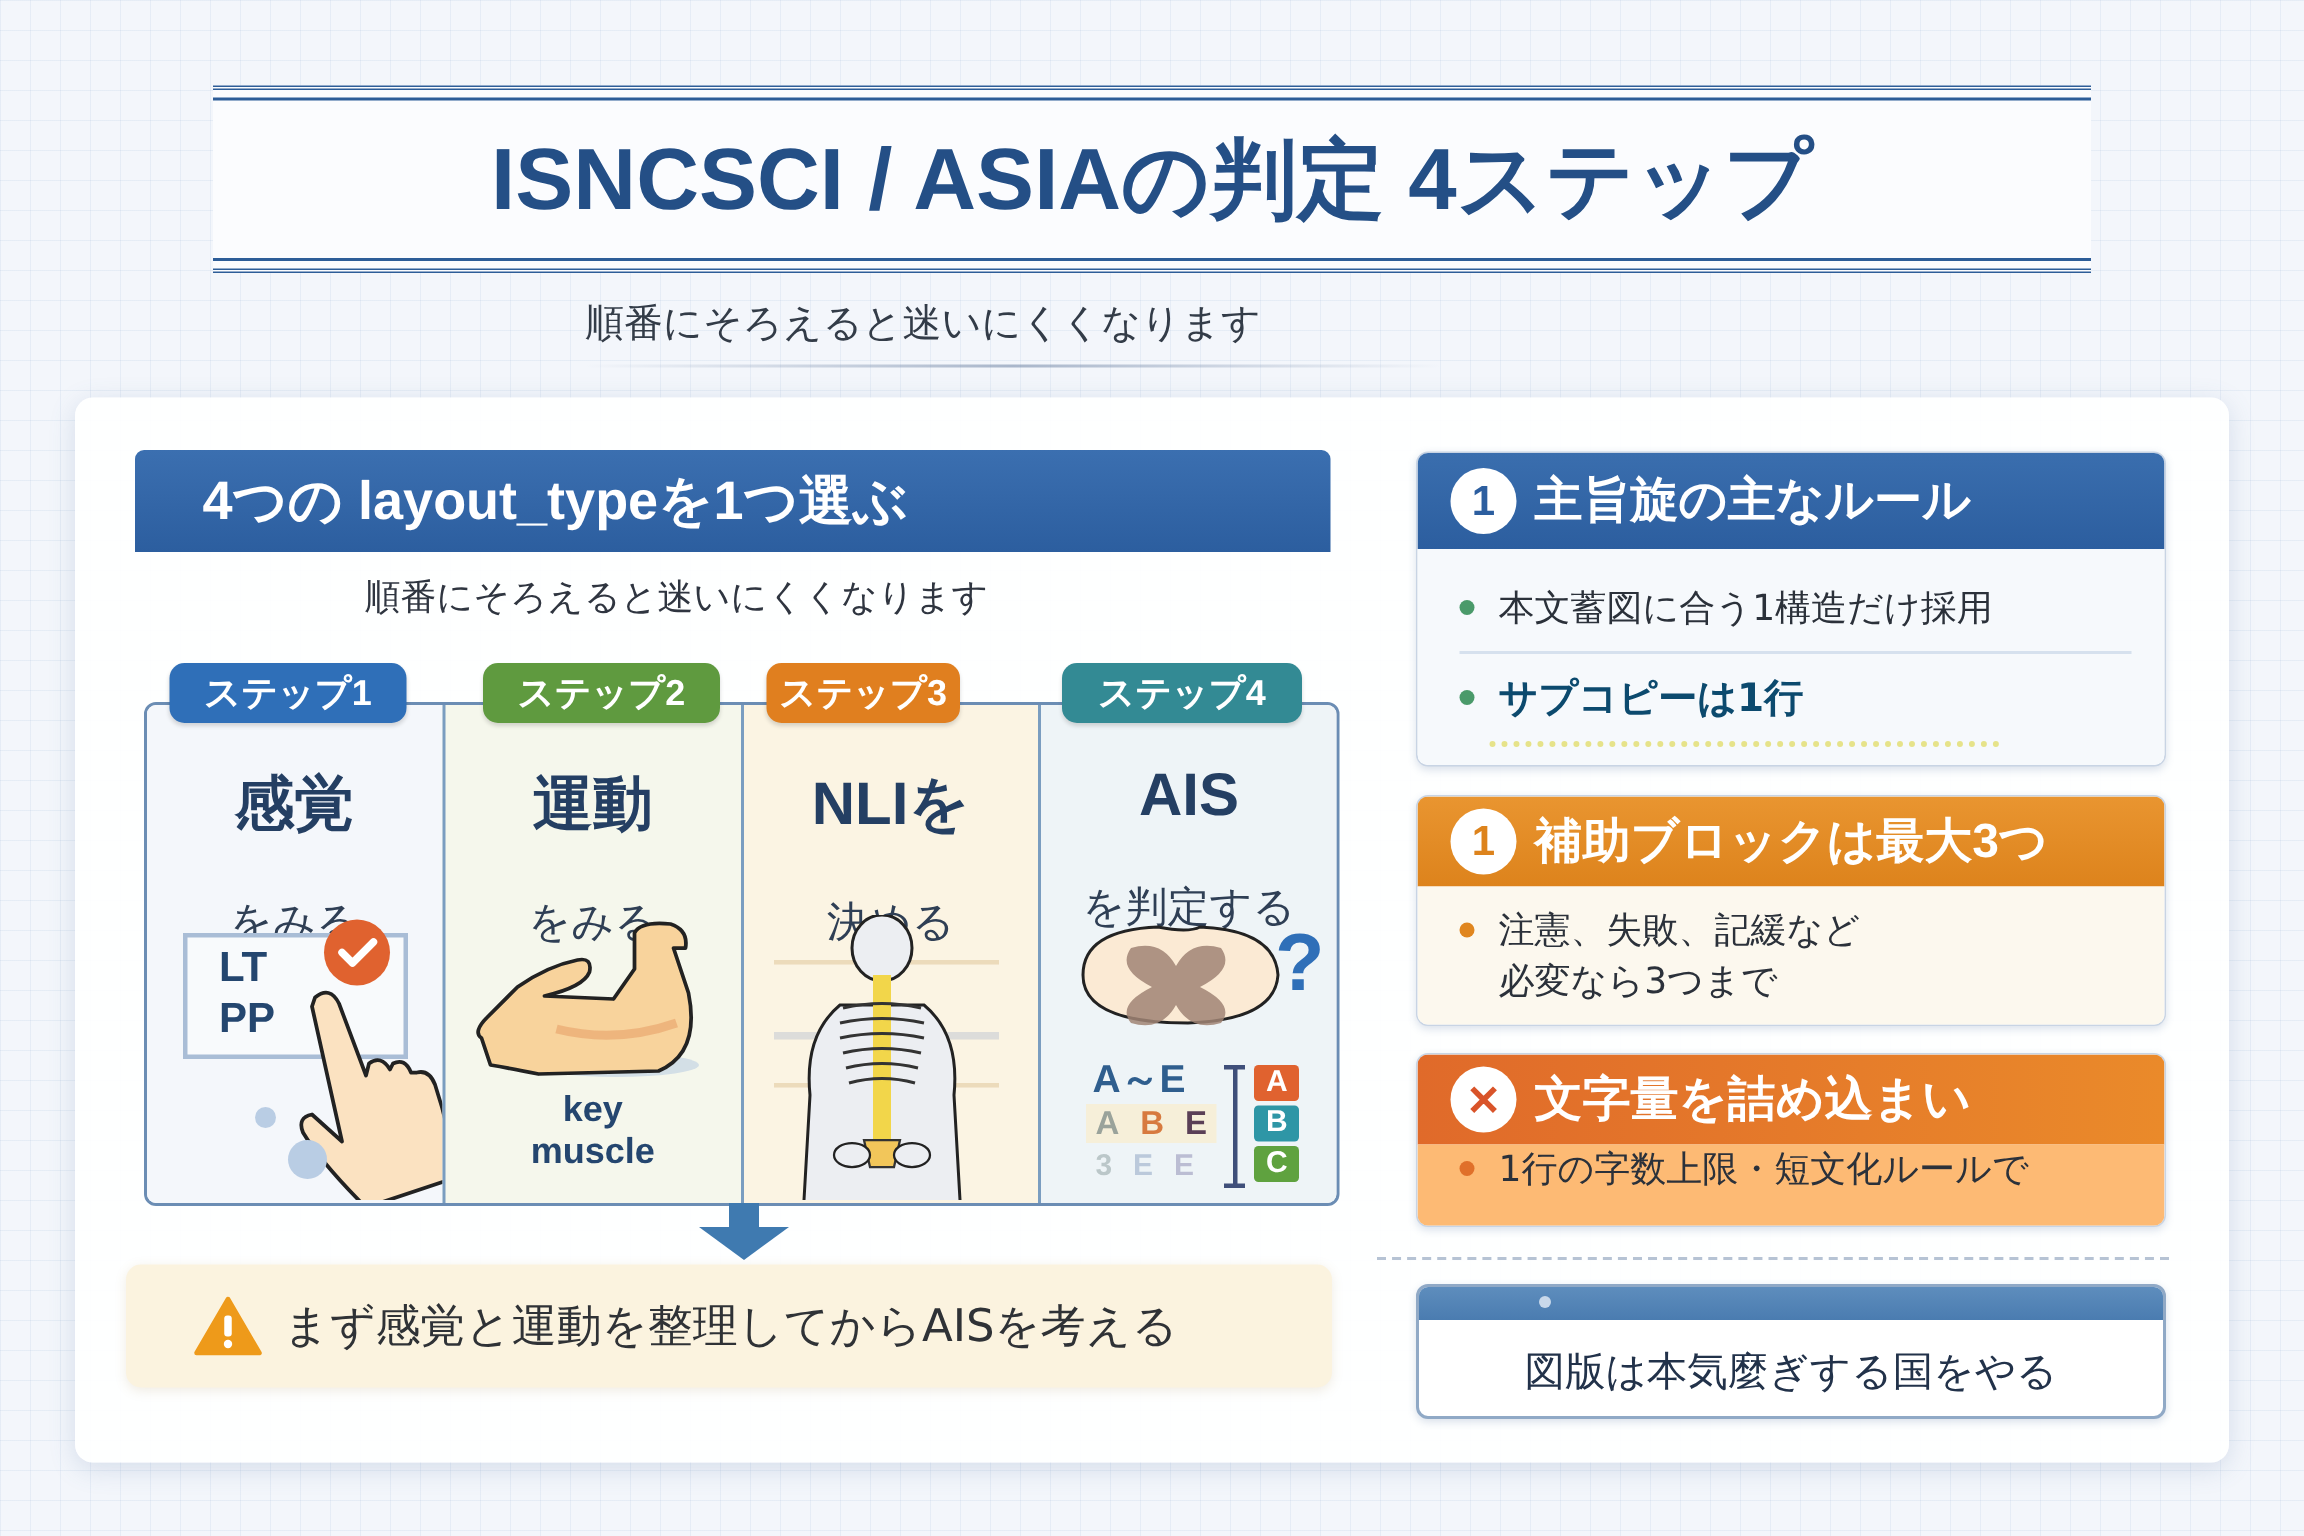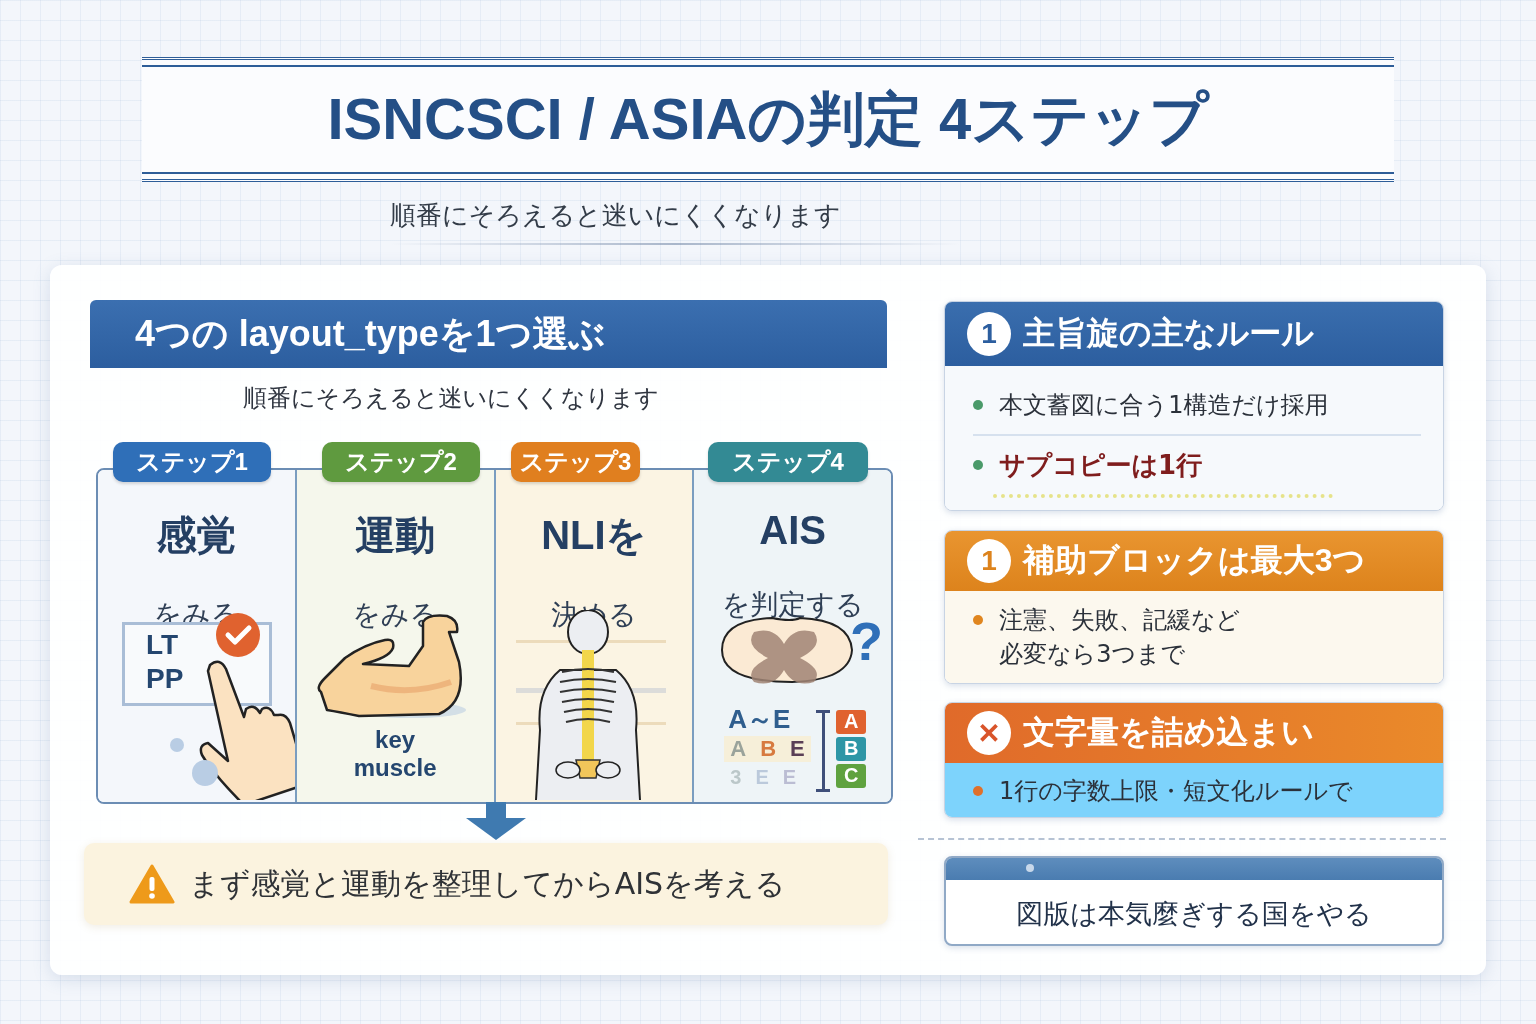--- a/index.html
+++ b/index.html
@@ -257,21 +257,21 @@
     <span class="rule-icon" style="color:#2c5e9f;">1</span>
     <span>主旨旋の主なルール</span>
   </div>
   <div class="rule-body" style="background:#f6f9fc;height:146px;">
     <div class="rule-item" style="height:60px;border-bottom:2px solid #d6e1ee;">
       <span class="dot" style="background:#4a9a6a;"></span>
       <span>本文蓄図に合う1構造だけ採用</span>
     </div>
     <div class="rule-item" style="height:58px;">
       <span class="dot" style="background:#4a9a6a;"></span>
-      <span style="font-weight:bold;color:#7f1d1d;font-size:26px;">サプコピーは1行</span>
+      <span style="font-weight:bold;color:#0c4a6e;font-size:26px;">サプコピーは1行</span>
     </div>
     <div style="margin-left:20px;width:340px;border-top:4px dotted #e6e38a;"></div>
   </div>
 </div>
 
 <div class="rule-card" style="top:530px;height:154px;">
   <div class="rule-header" style="background:linear-gradient(180deg,#e99530,#dd831c);height:60px;">
     <span class="rule-icon" style="color:#dd831c;">1</span>
     <span>補助ブロックは最大3つ</span>
   </div>
@@ -284,21 +284,21 @@
       </div>
     </div>
   </div>
 </div>
 
 <div class="rule-card" style="top:702px;height:116px;">
   <div class="rule-header" style="background:linear-gradient(90deg,#e06a2a,#ea8a2a);height:60px;">
     <span class="rule-icon" style="color:#d9542a;">✕</span>
     <span>文字量を詰め込まい</span>
   </div>
-  <div class="rule-body" style="background:#7dd3fc;height:56px;padding-top:12px;">
+  <div class="rule-body" style="background:#fdba74;height:56px;padding-top:0;">
     <div class="rule-item">
       <span class="dot" style="background:#e0702a;"></span>
       <span>1行の字数上限・短文化ルールで</span>
     </div>
   </div>
 </div>
 
 <div class="dashed-sep"></div>
 
 <div class="bottom-card">

